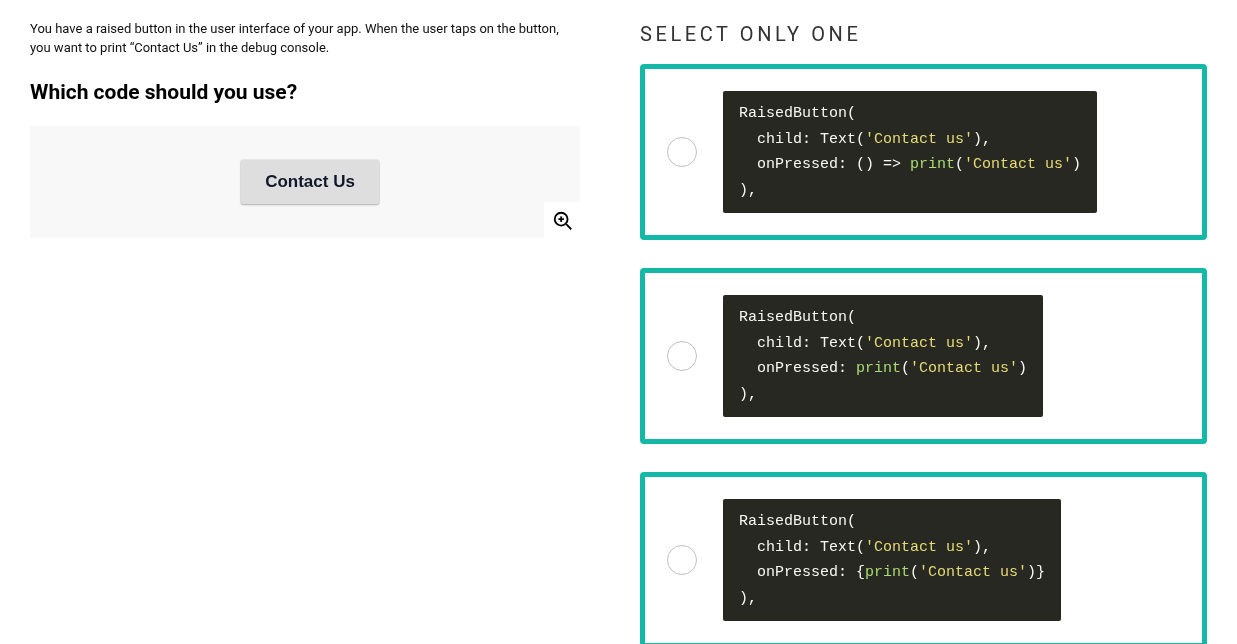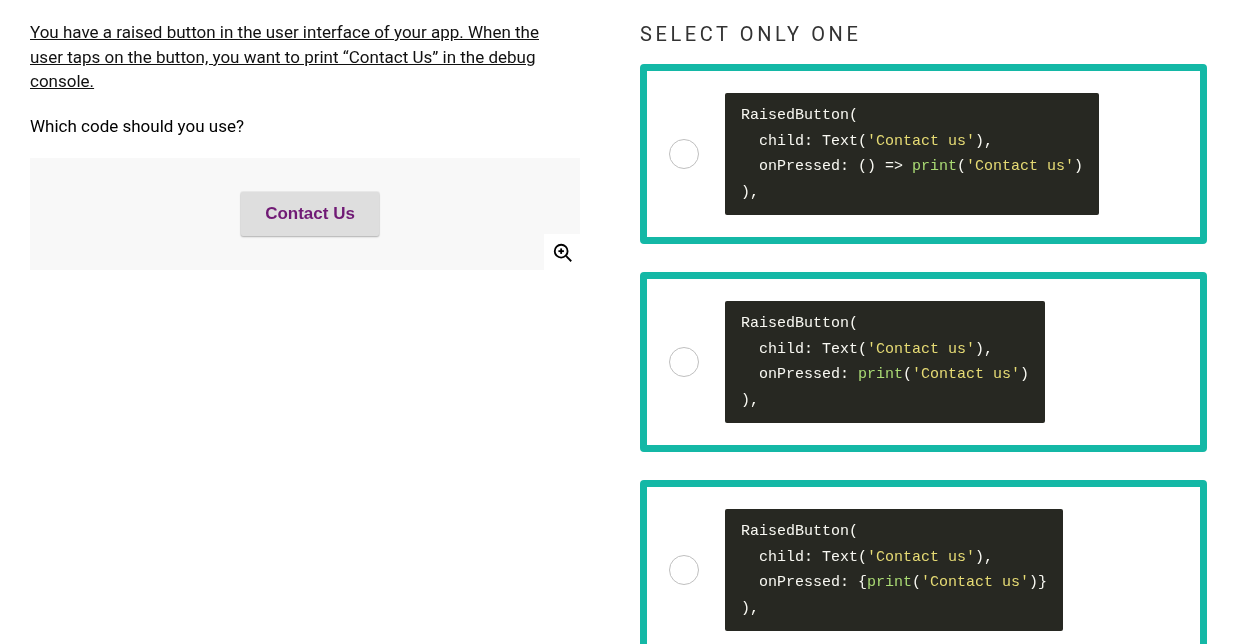--- a/index.html
+++ b/index.html
@@ -18,47 +18,46 @@
   }
   .left-col {
     flex: 0 0 550px;
     padding-top: 0;
   }
   .right-col {
     flex: 1;
     min-width: 0;
   }
   .question-desc {
-    font-size: 17px;
+    font-size: 13px;
     line-height: 1.45;
     color: #111;
     margin: 0 16px 22px 0;
-    text-decoration: underline;
   }
   .question-prompt {
-    font-size: 17px;
-    font-weight: 400;
+    font-size: 21px;
+    font-weight: 700;
     margin: 0 0 22px 0;
   }
   .preview-box {
     background: #f8f8f8;
     position: relative;
     padding: 28px 20px;
     display: flex;
     justify-content: center;
     align-items: center;
     height: 112px;
   }
   .raised-btn {
     background: #dedede;
     border: none;
     padding: 12px 24px;
     font-size: 17px;
     font-weight: 600;
-    color: #701a75;
+    color: #0f172a;
     box-shadow: 0 1px 2px rgba(0,0,0,0.25), 0 0 0 1px rgba(0,0,0,0.05);
     border-radius: 2px;
     margin-left: 10px;
   }
   .zoom-icon {
     position: absolute;
     right: -2px;
     bottom: -2px;
     background: #fff;
     width: 38px;
@@ -69,21 +68,21 @@
     cursor: pointer;
   }
   .zoom-icon svg { width: 22px; height: 22px; }
   .select-label {
     font-size: 20px;
     letter-spacing: 0.18em;
     color: #333;
     margin: 2px 0 18px 0;
   }
   .option-card {
-    border: 7px solid #14b8a6;
+    border: 5px solid #14b8a6;
     border-radius: 4px;
     padding: 22px 22px 22px 22px;
     margin-bottom: 28px;
     display: flex;
     align-items: center;
     gap: 26px;
     cursor: pointer;
   }
   .radio {
     flex: 0 0 30px;

